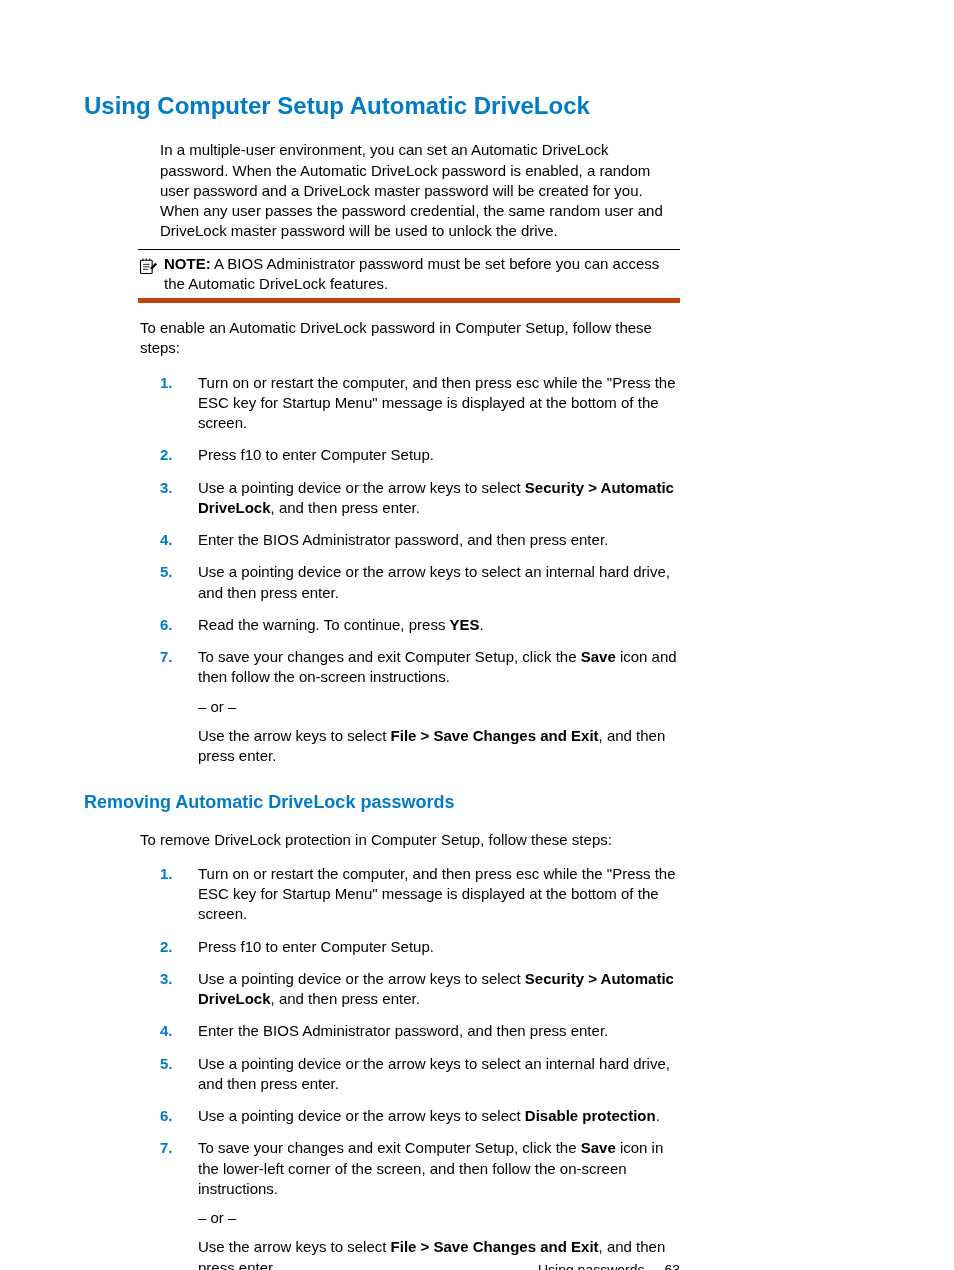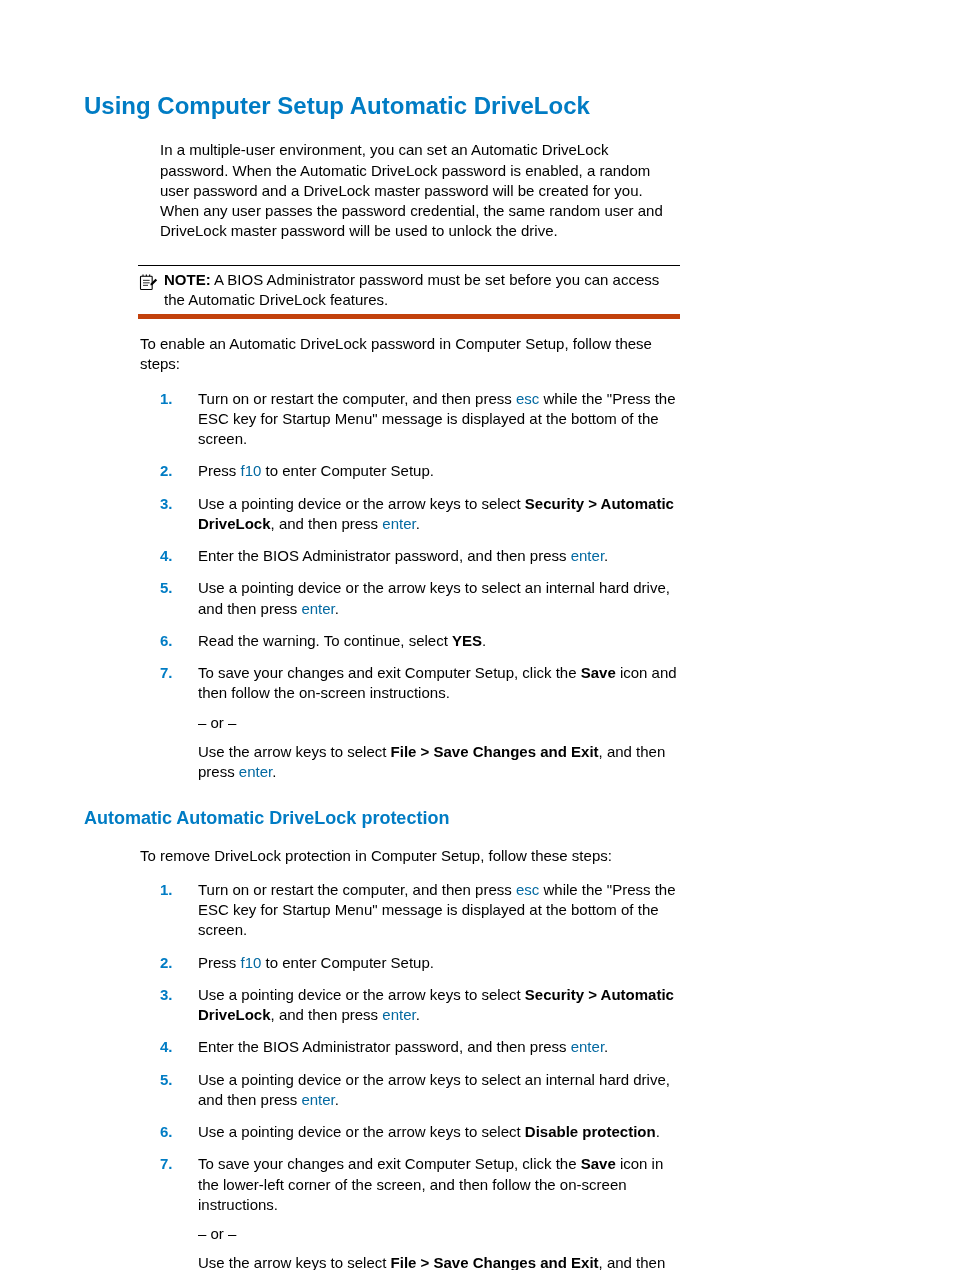--- a/index.html
+++ b/index.html
@@ -25,21 +25,21 @@
     margin: 0 0 18px 0;
   }
   h2.sub-heading {
     color: #007cc4;
     font-size: 18px;
     font-weight: bold;
     margin: 24px 0 14px 0;
   }
   .intro {
     margin-left: 76px;
-    margin-bottom: 23px;
+    margin-bottom: 7px;
   }
   .note-box {
     margin-left: 54px;
     border-top: 1px solid #000;
     border-bottom: 5px solid #c2410c;
     padding: 4px 0 4px 0;
     display: flex;
     align-items: flex-start;
   }
   .note-icon {
@@ -67,21 +67,21 @@
     margin-bottom: 12px;
   }
   ol.steps > li::before {
     content: counter(step) ".";
     position: absolute;
     left: 0;
     top: 0;
     color: #007cc4;
     font-weight: bold;
   }
-  .keycap { color: #0369a1; }
+  .keycap { color: #000000; }
   .sub-para {
     margin-top: 9px;
   }
   .footer {
     position: absolute;
     bottom: 60px;
     right: 84px;
     font-size: 14px;
   }
   .footer-label { margin-right: 16px; }
@@ -123,32 +123,32 @@
     <li>
       <span>Use a pointing device or the arrow keys to select </span><b>Security &gt; Automatic DriveLock</b><span>, and then press </span><span class="keycap">enter</span><span>.</span>
     </li>
     <li>
       <span>Enter the BIOS Administrator password, and then press </span><span class="keycap">enter</span><span>.</span>
     </li>
     <li>
       <span>Use a pointing device or the arrow keys to select an internal hard drive, and then press </span><span class="keycap">enter</span><span>.</span>
     </li>
     <li>
-      <span>Read the warning. To continue, select </span><b>YES</b><span>.</span>
+      <span>Read the warning. To continue, press </span><b>YES</b><span>.</span>
     </li>
     <li>
       <span>To save your changes and exit Computer Setup, click the </span><b>Save</b><span> icon and then follow the on-screen instructions.</span>
       <div class="sub-para">– or –</div>
       <div class="sub-para">
         <span>Use the arrow keys to select </span><b>File &gt; Save Changes and Exit</b><span>, and then press </span><span class="keycap">enter</span><span>.</span>
       </div>
     </li>
   </ol>
 
-  <h2 class="sub-heading">Automatic Automatic DriveLock protection</h2>
+  <h2 class="sub-heading">Removing Automatic DriveLock passwords</h2>
   <p class="steps-intro">To remove DriveLock protection in Computer Setup, follow these steps:</p>
   <ol class="steps">
     <li>
       <span>Turn on or restart the computer, and then press </span><span class="keycap">esc</span><span> while the "Press the ESC key for Startup Menu" message is displayed at the bottom of the screen.</span>
     </li>
     <li>
       <span>Press </span><span class="keycap">f10</span><span> to enter Computer Setup.</span>
     </li>
     <li>
       <span>Use a pointing device or the arrow keys to select </span><b>Security &gt; Automatic DriveLock</b><span>, and then press </span><span class="keycap">enter</span><span>.</span>

